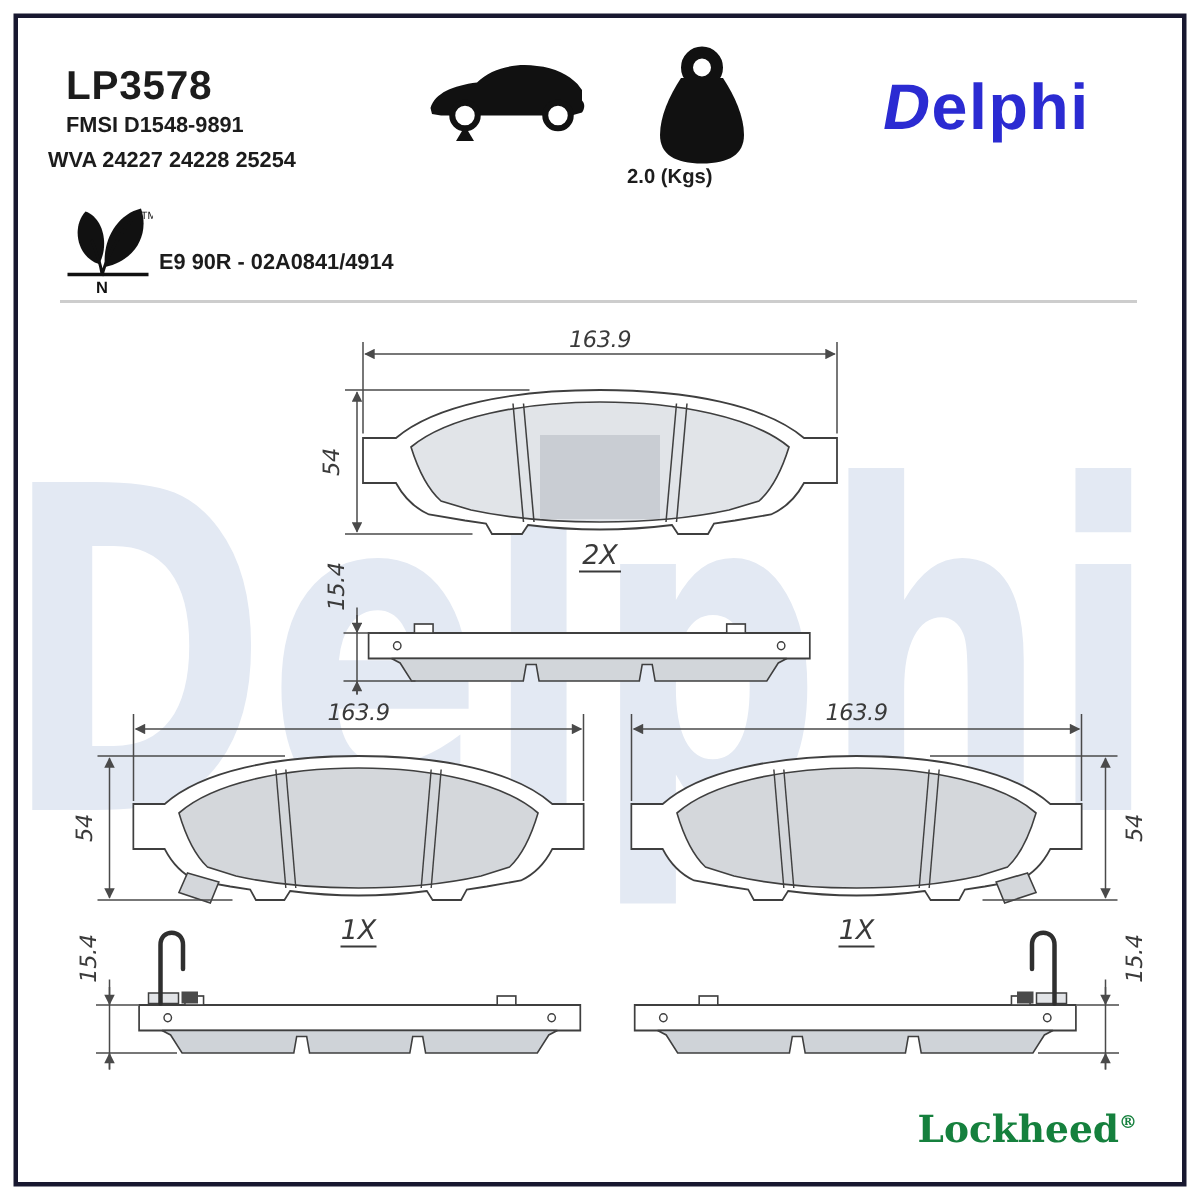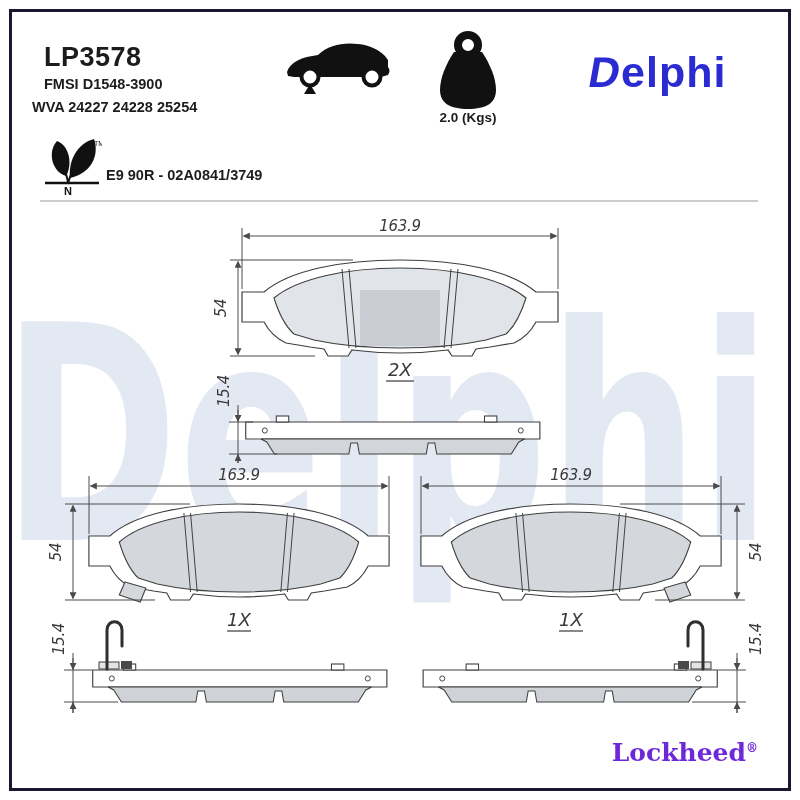--- a/index.html
+++ b/index.html
@@ -7,31 +7,31 @@
        font-family:"Liberation Sans",sans-serif;color:#1c1c1c;}
   .abs{position:absolute;}
   .page-border{position:absolute;left:9px;top:9px;right:9px;bottom:9px;border:3px solid #181830;pointer-events:none;z-index:5;}
   .watermark-svg{position:absolute;left:0;top:0;z-index:0;}
   .hdr{z-index:3;}
   .part-number{left:44px;top:42px;font-size:27px;font-weight:bold;letter-spacing:.5px;}
   .fmsi{left:44px;top:76px;font-size:14.5px;font-weight:bold;}
   .wva{left:32px;top:99px;font-size:14.5px;font-weight:bold;}
   .car-svg{left:284px;top:36px;}
   .weight-svg{left:430px;top:30px;}
-  .weight-label{left:418px;top:110px;width:100px;text-align:center;font-size:13.5px;font-weight:bold;}
+  .weight-label{left:418px;top:110px;width:100px;font-size:13.5px;font-weight:bold;}
   .brand{left:589px;top:48px;font-size:43px;font-weight:bold;color:#2b2bd2;letter-spacing:1px;}
   .brand .bd{display:inline-block;transform:skewX(-10deg);}
   .eco-svg{left:42px;top:136px;}
   .approval{left:106px;top:167px;font-size:14.5px;font-weight:bold;}
   .divider{left:40px;top:200px;width:718px;height:2px;background:#cdcdcd;}
   .asm{position:absolute;z-index:2;}
   .asm-top{left:205px;top:213px;}
   .asm-bl{left:40px;top:462px;}
   .asm-br{left:390px;top:462px;}
-  .lockheed{right:42px;top:738px;font-family:"DejaVu Serif",serif;font-weight:bold;font-size:25px;color:#6d28d9;z-index:3;}
+  .lockheed{right:42px;top:738px;font-family:"DejaVu Serif",serif;font-weight:bold;font-size:25px;color:#15803d;z-index:3;}
   .lockheed sup{font-size:12px;}
   
   .pad-top{--friction:#e1e4e8;--patch:#c9cdd3;--friction-side:#d2d6da;}
   .pad-bot{--friction:#d4d7db;--patch:transparent;--friction-side:#cfd3d8;}
   .xln{stroke:#4a4a4a;stroke-width:1;}
   .dln{stroke:#4a4a4a;stroke-width:1;}
   .dim{font-family:"DejaVu Sans",sans-serif;font-style:italic;font-size:15px;fill:#3a3a3a;letter-spacing:-.3px;}
   .qty{font-family:"DejaVu Sans",sans-serif;font-style:italic;font-size:18px;fill:#3a3a3a;}
   .wm-text{font-family:"DejaVu Sans",sans-serif;font-weight:bold;}
 </style>
@@ -72,21 +72,21 @@
       <circle cx="26" cy="20.5" r="2.6" fill="#ffffff" stroke="#3f3f3f" stroke-width="1"></circle>
       <circle cx="294" cy="20.5" r="2.6" fill="#ffffff" stroke="#3f3f3f" stroke-width="1"></circle>
       <path d="M 22,29 L 298,29 L 292,32 L 284,44 L 206,44 L 204,33 L 197,33 L 195,44 L 125,44 L 123,33 L 116,33 L 114,44 L 36,44 L 28,32 Z" fill="var(--friction-side,#cfd3d8)" stroke="#3f3f3f" stroke-width="1.1"></path>
     </g>
   </defs>
 </svg>
 
 <div class="page-border"></div>
 
 <div class="abs hdr part-number">LP3578</div>
-<div class="abs hdr fmsi">FMSI D1548-3900</div>
+<div class="abs hdr fmsi">FMSI D1548-9891</div>
 <div class="abs hdr wva">WVA 24227 24228 25254</div>
 
 <svg class="abs hdr car-svg" width="112" height="62" viewBox="0 0 112 62">
   <path d="M 3,36 C 6,26 18,21 34,19 C 44,9 60,6 74,8 C 86,9 95,14 101,20 L 104,24 L 104,31 C 106,33 106,36 104,39 L 97,41 L 10,41 L 4,40 Z" fill="#111111"></path>
   <circle cx="26" cy="41" r="8.5" fill="#ffffff" stroke="#111111" stroke-width="4"></circle>
   <circle cx="88" cy="41" r="8.5" fill="#ffffff" stroke="#111111" stroke-width="4"></circle>
   <polygon points="26,48 32,58 20,58" fill="#111111"></polygon>
 </svg>
 
 <svg class="abs hdr weight-svg" width="76" height="82" viewBox="0 0 76 82">
@@ -98,21 +98,21 @@
 <div class="abs hdr brand"><span class="bd">D</span><span>elphi</span></div>
 
 <svg class="abs hdr eco-svg" width="60" height="62" viewBox="0 0 60 62">
   <path d="M 24,40 C 10,36 5,16 15,5 C 27,9 31,28 24,40 Z" fill="#111111"></path>
   <path d="M 28,42 C 26,24 36,7 52,3 C 58,20 48,38 28,42 Z" fill="#111111"></path>
   <path d="M 26,48 C 26,42 23,34 19,24 M 26,48 C 28,38 36,22 46,11" fill="none" stroke="#111111" stroke-width="2"></path>
   <text x="52" y="10" font-size="7" fill="#111111">TM</text>
   <line x1="3" y1="47" x2="57" y2="47" stroke="#111111" stroke-width="2.4"></line>
   <text x="26" y="59" font-size="11" font-weight="bold" text-anchor="middle" fill="#111111">N</text>
 </svg>
-<div class="abs hdr approval">E9 90R - 02A0841/3749</div>
+<div class="abs hdr approval">E9 90R - 02A0841/4914</div>
 <div class="abs divider"></div>
 
 <svg class="asm asm-top" width="380" height="250">
   <use href="#pad-front" class="pad-top" transform="translate(35,43)"></use>
   <g>
     <line class="xln" x1="37" y1="15" x2="37" y2="76"></line>
     <line class="xln" x1="353" y1="15" x2="353" y2="76"></line>
     <line class="dln" x1="38.5" y1="23" x2="351.5" y2="23" marker-start="url(#arw)" marker-end="url(#arw)"></line>
     <text class="dim" x="195" y="18" text-anchor="middle">163.9</text>
   </g>

